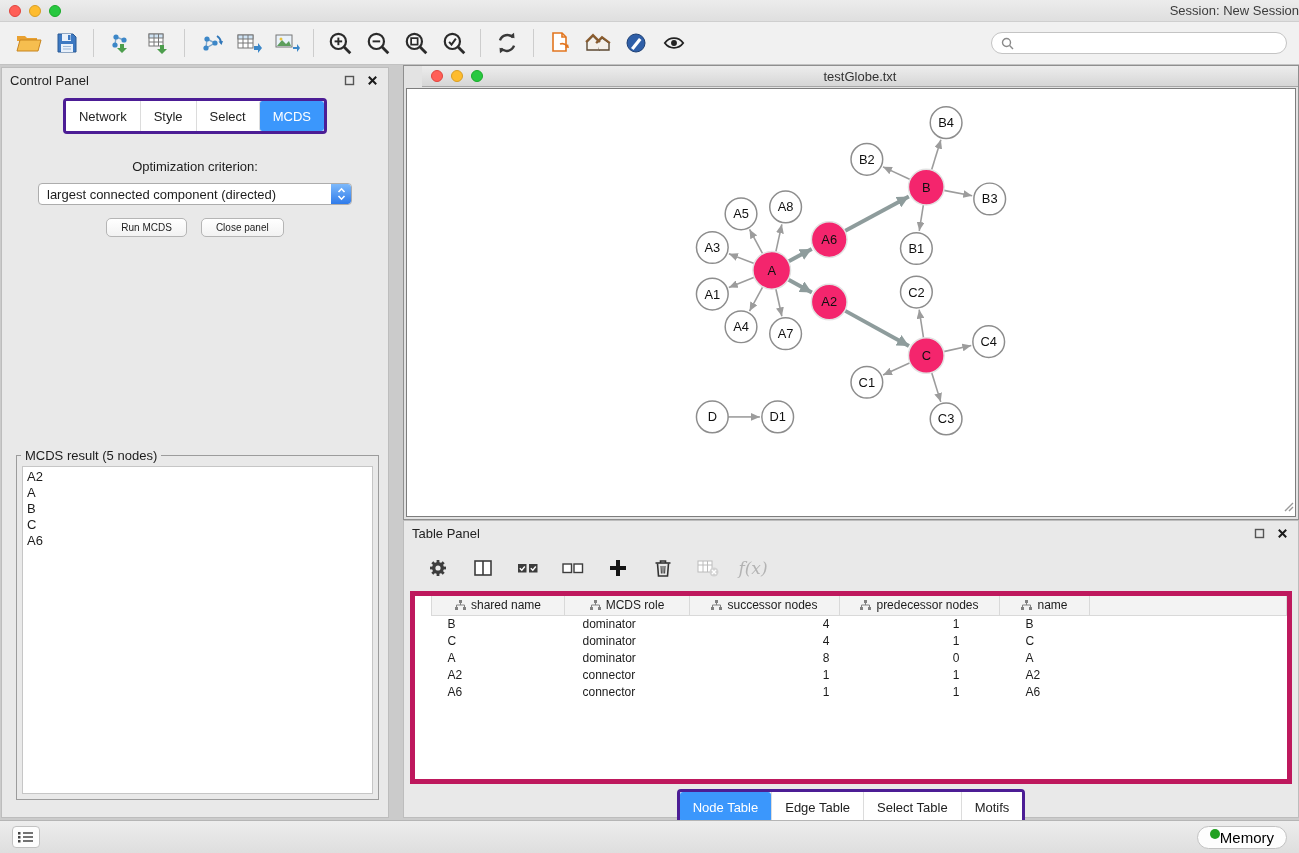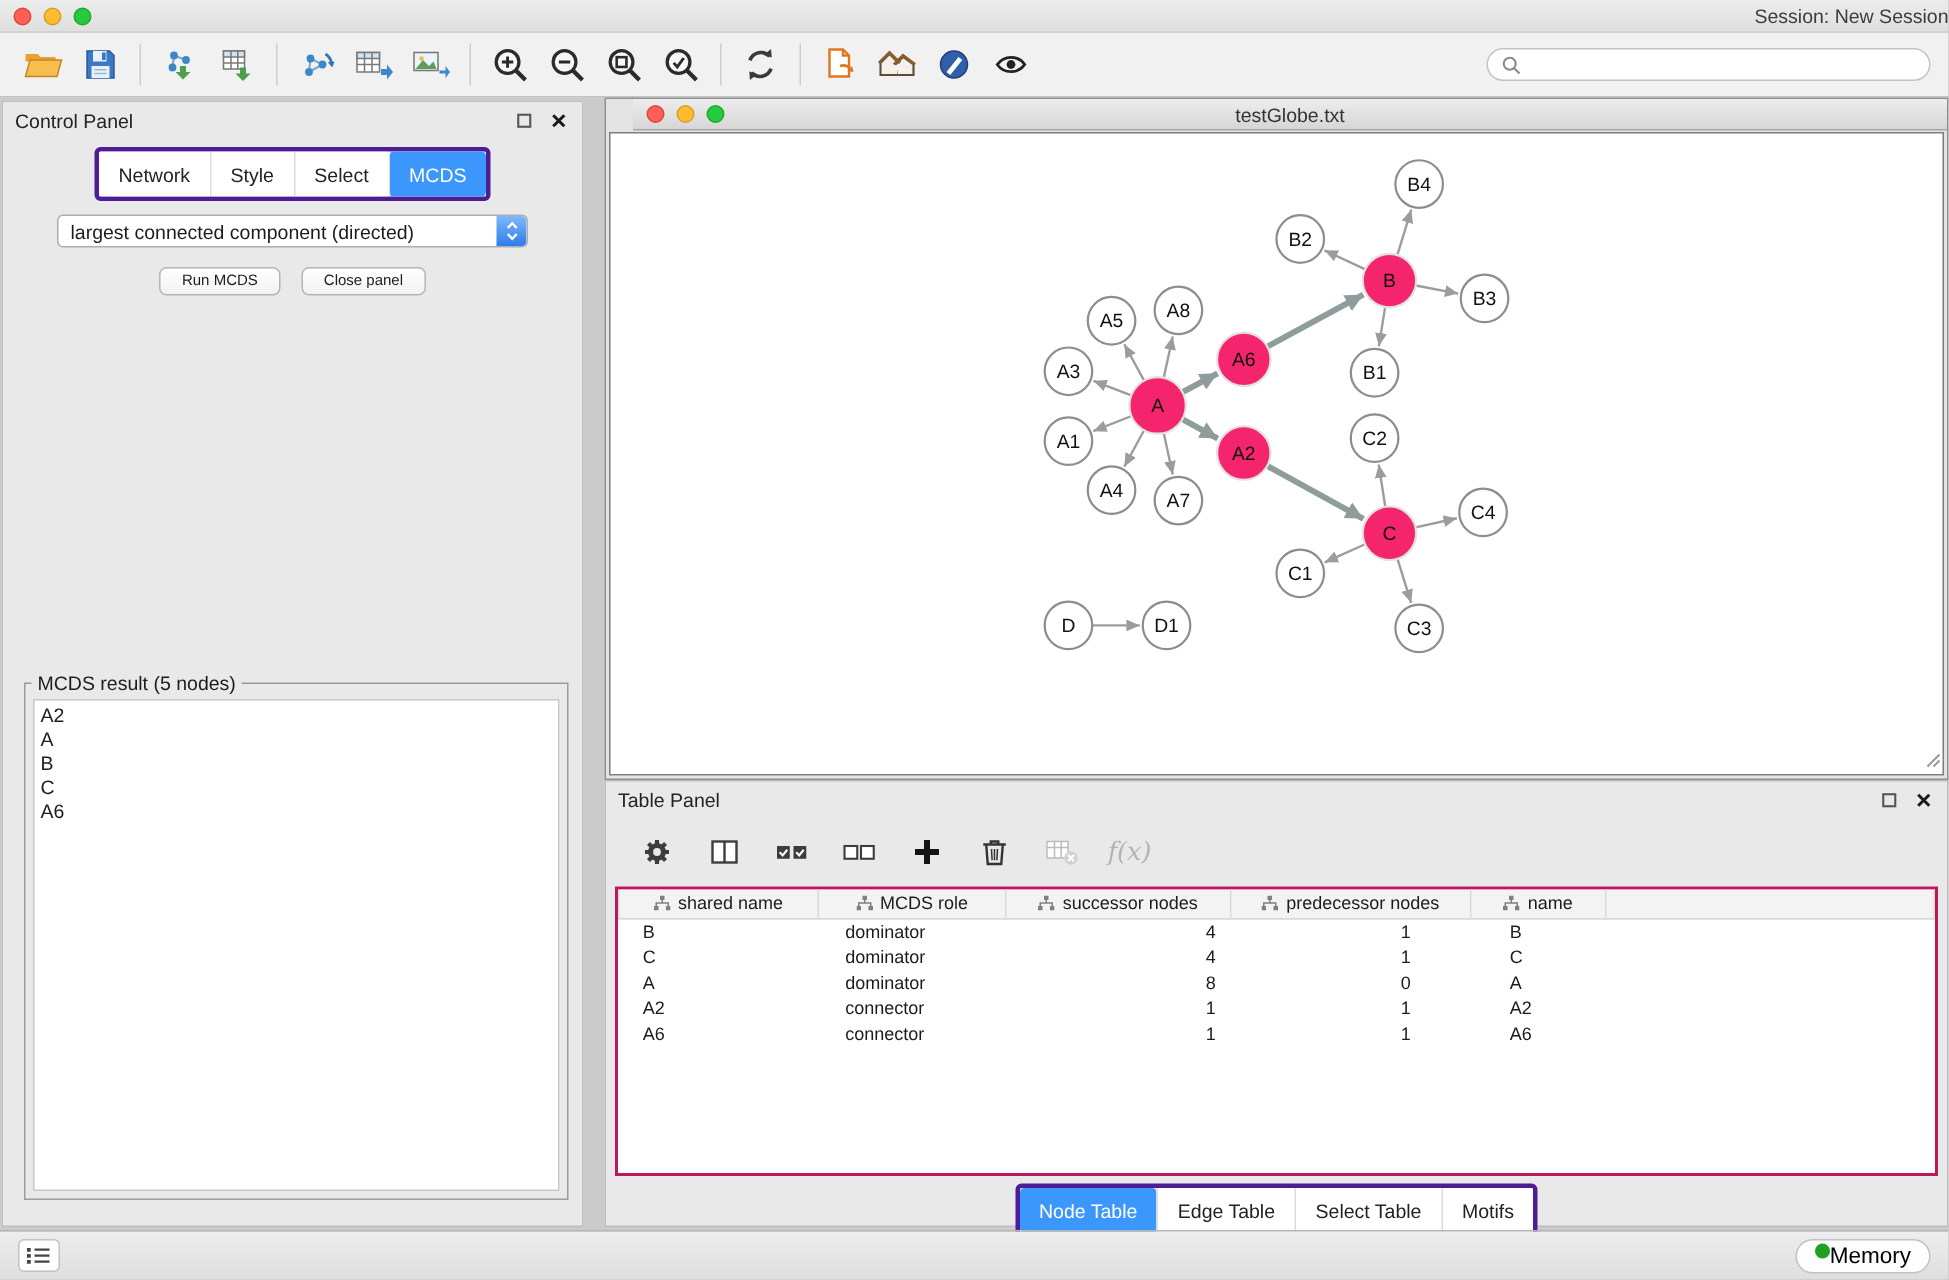--- a/index.html
+++ b/index.html
@@ -57,21 +57,21 @@
   svg.graph text{font-size:13px;fill:#101010;text-anchor:middle;}
   .edge{stroke:var(--edge-gray,#9c9c9c);stroke-width:1.6;}
   .edge.thick{stroke:var(--thick-edge-gray,#8e9c9c);stroke-width:4;}
   .grip{position:absolute;right:1px;bottom:1px;}
 
   
   .tpanel{position:absolute;left:403px;top:455px;width:896px;height:298px;background:#e9e9e9;border:1px solid #bdbdbd;}
   .ttoolbar{display:flex;align-items:center;gap:17px;height:38px;padding-left:20px;margin-top:4px;}
   .tibtn{width:28px;height:28px;background:none;border:none;display:flex;align-items:center;justify-content:center;}
   .fx{font-family:"DejaVu Serif",serif;font-style:italic;font-size:17px;color:#b3b3b3;}
-  .tablewrap{position:absolute;left:6px;right:6px;top:70px;height:193px;background:#fff;border:2px solid #be185d;overflow:hidden;}
+  .tablewrap{position:absolute;left:6px;right:6px;top:70px;height:193px;background:#fff;border:5px solid #be185d;overflow:hidden;padding-left:16px;}
   table{border-collapse:collapse;width:100%;table-layout:fixed;font-size:12px;}
   th{background:#f3f3f3;border:1px solid #d9d9d9;border-top:none;font-weight:normal;height:19px;padding:0;}
   .thin{display:flex;align-items:center;justify-content:center;gap:5px;}
   td{height:17px;padding:0 8px;white-space:nowrap;overflow:hidden;}
   .c0{width:133px;}.c1{width:125px;}.c2{width:150px;}.c3{width:160px;}.c4{width:90px;}
   td.c0{padding-left:16px;}
   td.c1{padding-left:18px;}
   td.c2{text-align:right;padding-right:10px;}
   td.c3{text-align:right;padding-right:40px;}
   td.c4{padding-left:26px;}
@@ -256,20 +256,21 @@
       </button>
     </div>
     <div class="ptabs">
       <div class="seg">
         <button>Network</button>
         <button>Style</button>
         <button>Select</button>
         <button class="active">MCDS</button>
       </div>
     </div>
+    <div class="opt-label">Optimization criterion:</div>
     <div class="dropdown">
       <span class="dd-text">largest connected component (directed)</span>
       <span class="dd-step">
         <svg width="9" height="14" viewBox="0 0 9 14">
             <path d="M1.5 5 4.5 1.8 7.5 5" stroke="#fff" stroke-width="1.6" fill="none"></path>
             <path d="M1.5 9 4.5 12.2 7.5 9" stroke="#fff" stroke-width="1.6" fill="none"></path>
           </svg>
       </span>
     </div>
     <div class="btnrow">

